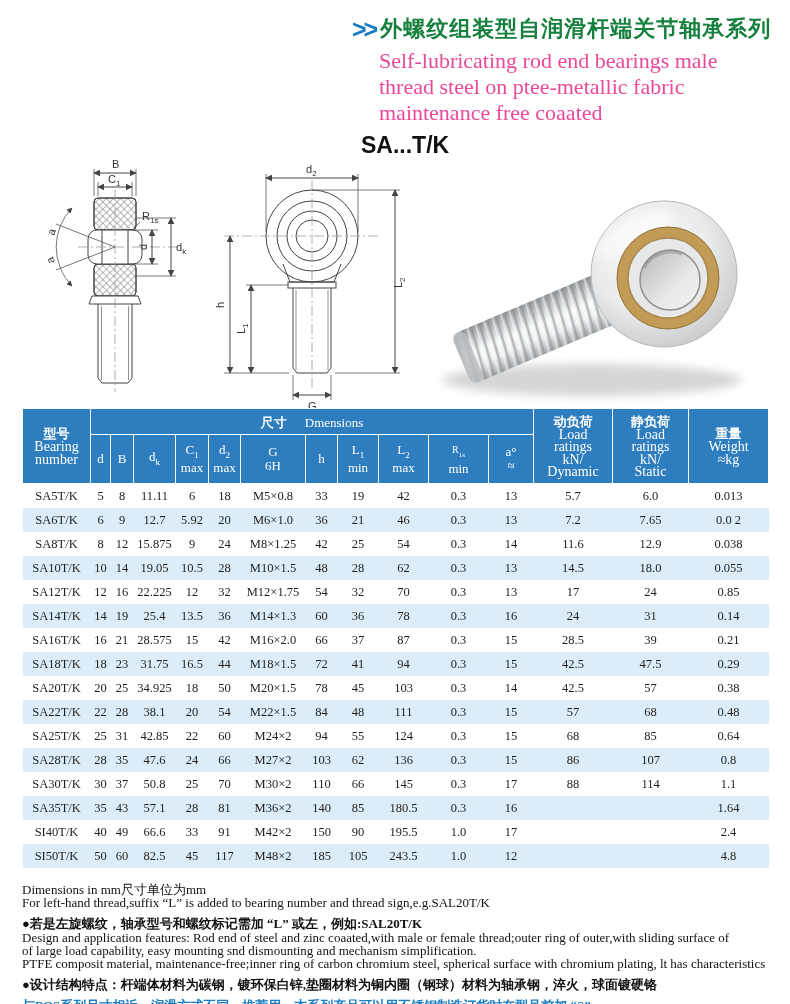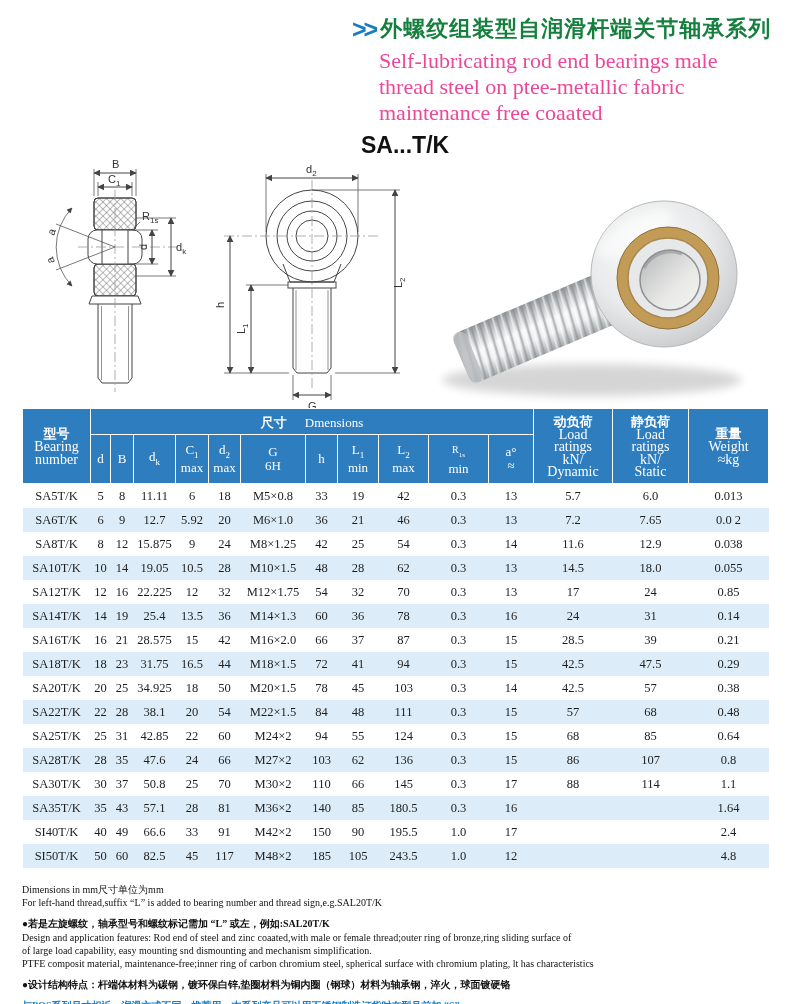--- a/index.html
+++ b/index.html
@@ -40,21 +40,21 @@
   #subhead-row th sub{font-size:9px;}
   #subhead-row th:nth-child(10) span{font-size:10px;}
   #subhead-row th:nth-child(10) sub{font-size:7px;}
   tbody td{text-align:center;font-size:12.5px;height:24px;padding:0;color:#1e1e1e;
         white-space:nowrap;}
   tbody tr:nth-child(even) td{background:#dcedf9;}
   tbody tr:nth-child(odd) td{background:#fff;}
 
   
   .notes{position:absolute;left:22px;top:883px;width:752px;}
-  .note{font-size:10px;line-height:13.2px;color:#111;}
+  .note{font-size:13px;line-height:13.2px;color:#111;}
   .note.bold{font-weight:bold;margin-top:8px;}
   .note.blue{color:#1a7dc2;}
 </style>
 </head>
 <body>
 
 <div class="page">
 
   <div class="header-block">
     <div class="title-row">
@@ -604,20 +604,20 @@
           <td></td>
           <td>4.8</td>
         </tr>
       </tbody>
   </table>
 
   <div class="notes" id="notes">
       <div class="note">Dimensions in mm尺寸单位为mm</div>
       <div class="note">For left-hand thread,suffix “L” is added to bearing number and thread sign,e.g.SAL20T/K</div>
       <div class="note bold">●若是左旋螺纹，轴承型号和螺纹标记需加 “L” 或左，例如:SAL20T/K</div>
-      <div class="note">Design and application features: Rod end of steel and zinc coaated,with male or female thread;outer ring of bronze,ring sliding surface of</div>
+      <div class="note">Design and application features: Rod end of steel and zinc coaated,with male or female thread;outer ring of outer,with sliding surface of</div>
       <div class="note"> of large load capability, easy mounting snd dismounting and  mechanism simplification.</div>
       <div class="note">PTFE composit material, maintenance-free;inner ring of carbon chromium steel, spherical surface with chromium plating, lt has characteristics</div>
       <div class="note bold">●设计结构特点：杆端体材料为碳钢，镀环保白锌,垫圈材料为铜内圈（钢球）材料为轴承钢，淬火，球面镀硬铬</div>
       <div class="note blue bold">与POS系列尺寸相近，润滑方式不同，推荐用。本系列产品可以用不锈钢制造订货时在型号前加 “S”</div>
     </div>
 
 </div>
 
 </body></html>

